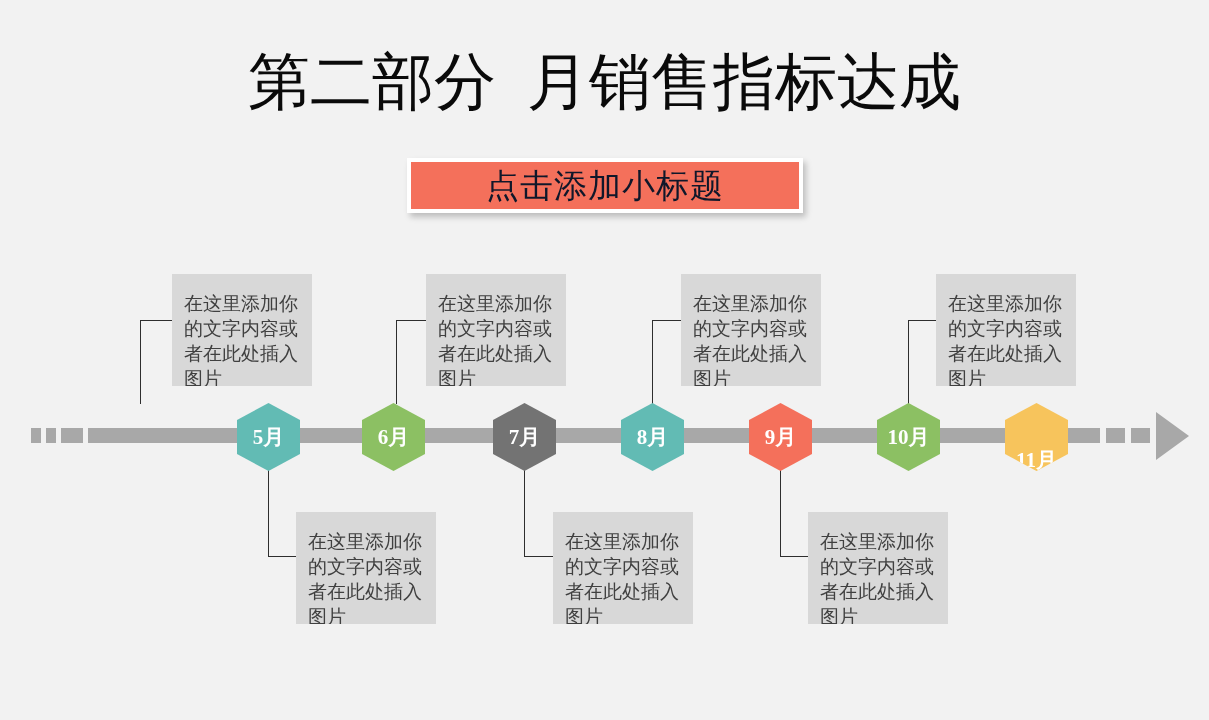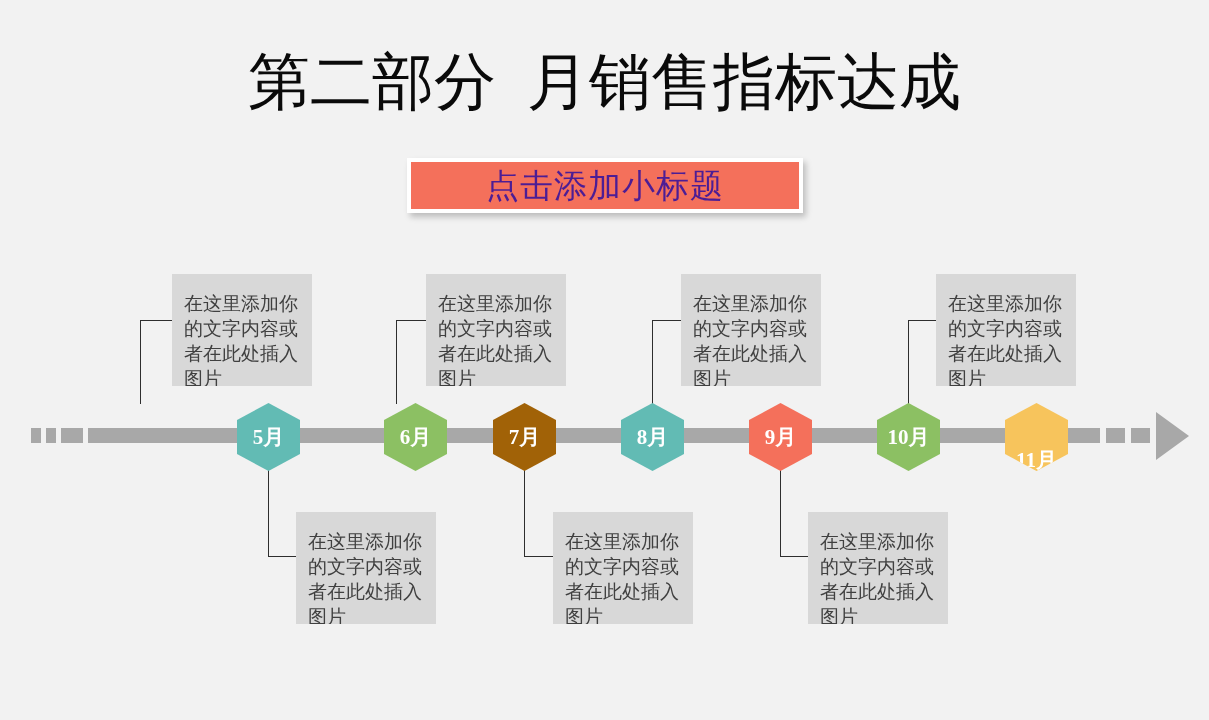--- a/index.html
+++ b/index.html
@@ -20,21 +20,21 @@
   }
 
   
   .banner{
     position:absolute;left:407px;top:158px;width:396px;height:55px;
     box-sizing:border-box;border:4px solid #ffffff;
     display:flex;align-items:center;justify-content:center;
     box-shadow:3px 4px 6px rgba(0,0,0,0.22);
   }
   .banner-text{
-    color:#4c1d95;font-size:33px;line-height:1;letter-spacing:1px;
+    color:#0f172a;font-size:33px;line-height:1;letter-spacing:1px;
     font-family:"Liberation Sans","DejaVu Sans",sans-serif;
   }
 
   
   .tl-bar,.tl-dash{position:absolute;top:428px;height:15px;background:#A8A8A8;}
   .tl-arrowhead{
     position:absolute;left:1156px;top:412px;width:0;height:0;
     border-top:24px solid transparent;border-bottom:24px solid transparent;
     border-left:33px solid #A8A8A8;
   }
@@ -128,24 +128,24 @@
   <div class="note pos-bottom" style="left:808px">
     <span class="note-text">在这里添加你的文字内容或者在此处插入图片</span>
   </div>
   <div class="note pos-top" style="left:936px">
     <span class="note-text">在这里添加你的文字内容或者在此处插入图片</span>
   </div>
 
   <div class="hex" style="left: 237px; background-color: rgb(98, 187, 180);">
     <span class="hex-label">5月</span>
   </div>
-  <div class="hex" style="left: 384px; background-color: rgb(140, 192, 99);">
+  <div class="hex" style="left: 362px; background-color: rgb(140, 192, 99);">
     <span class="hex-label">6月</span>
   </div>
-  <div class="hex" style="left: 493px; background-color: #a16207;">
+  <div class="hex" style="left: 493px; background-color: #737373;">
     <span class="hex-label">7月</span>
   </div>
   <div class="hex" style="left: 621px; background-color: rgb(98, 187, 180); justify-content: center;">
     <span class="hex-label">8月</span>
   </div>
   <div class="hex" style="left: 749px; background-color: rgb(244, 112, 91);">
     <span class="hex-label">9月</span>
   </div>
   <div class="hex" style="left: 877px; background-color: rgb(140, 192, 99); text-align: right;">
     <span class="hex-label">10月</span>

